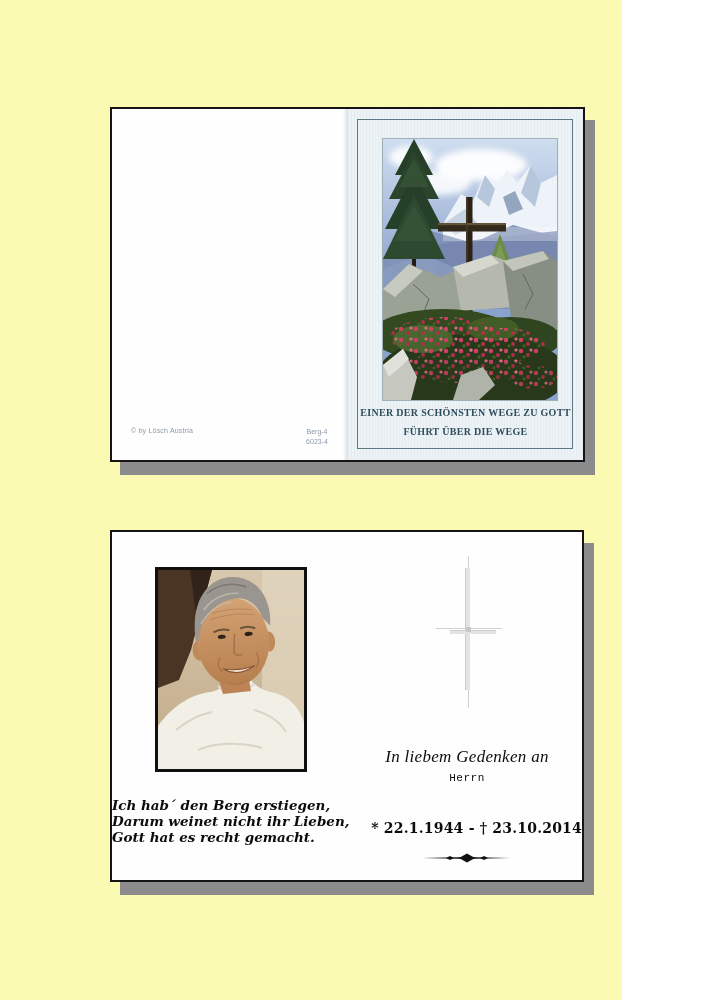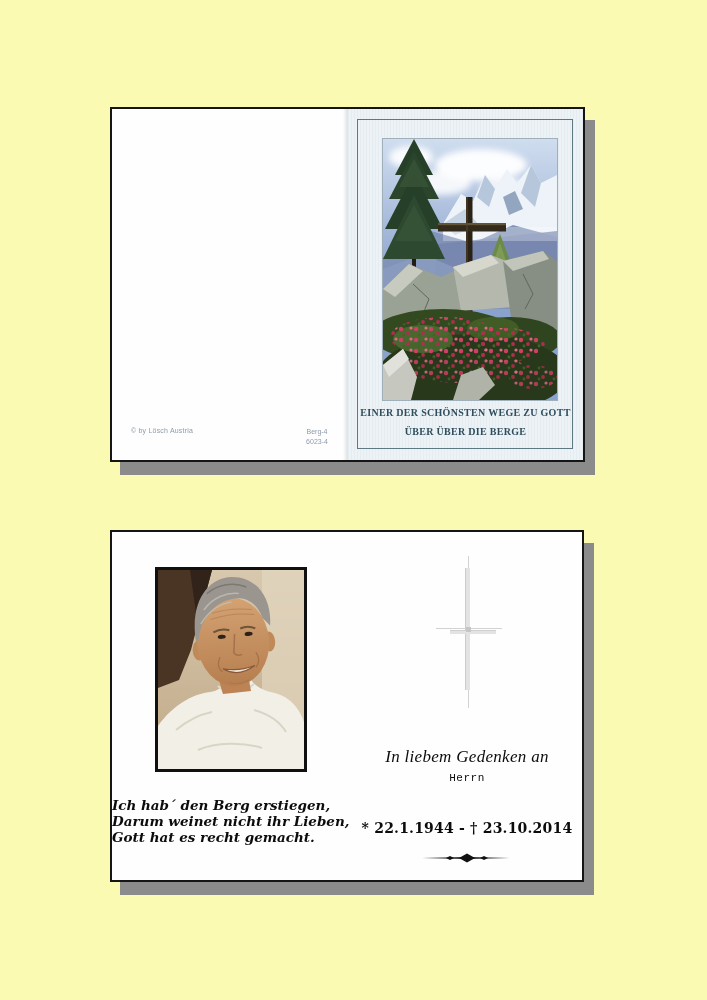--- a/index.html
+++ b/index.html
@@ -1,17 +1,17 @@
 <!DOCTYPE html>
 <html><head>
 <meta charset="utf-8">
 <style>
   html,body{margin:0;padding:0;}
   body{width:707px;height:1000px;font-family:"Liberation Serif",serif;}
-  .page{position:relative;width:707px;height:1000px;background:#fafab2;overflow:hidden;}
+  .page{position:relative;width:622px;height:1000px;background:#fafab2;overflow:hidden;}
 
   .card{position:absolute;background:#fefefe;border:2px solid #151515;box-shadow:10px 13px 0 #8b8b8b;box-sizing:border-box;}
   .card-top{left:110px;top:107px;width:475px;height:355px;}
   .card-bottom{left:110px;top:530px;width:474px;height:352px;}
 
   
   .credit{position:absolute;left:19px;top:318px;font-family:"Liberation Sans",sans-serif;font-size:7px;color:#8c9aab;letter-spacing:.2px;}
   .ref{position:absolute;left:175px;top:318px;width:60px;text-align:center;font-family:"Liberation Sans",sans-serif;font-size:7px;line-height:9.5px;color:#8c9aab;}
   .fold-shade{position:absolute;left:231px;top:0;width:5px;height:100%;background:linear-gradient(90deg,rgba(255,255,255,0),rgba(140,155,165,.30));}
   .panel{position:absolute;left:236px;top:0;right:0;bottom:0;background:#ecf2f5;background-image:repeating-linear-gradient(90deg,rgba(110,140,155,.05) 0 1px,rgba(255,255,255,0) 1px 3px);}
@@ -29,21 +29,21 @@
   .cross .v-hair{position:absolute;left:34px;top:0;width:1px;height:152px;background:#d2d2d2;}
   .cross .v-bar{position:absolute;left:31px;top:12px;width:4px;height:122px;background:#e3e3e3;border-left:1px solid #cccccc;}
   .cross .h-hair{position:absolute;left:2px;top:72px;width:66px;height:1px;background:#d2d2d2;}
   .cross .h-bar{position:absolute;left:16px;top:74px;width:46px;height:3px;background:#e3e3e3;border-top:1px solid #cfcfcf;}
   .cross .node{position:absolute;left:32px;top:71px;width:5px;height:5px;background:#c6c6c6;}
 
   .right-col{position:absolute;left:240px;width:230px;top:0;height:100%;}
   .mem-intro{position:absolute;left:0;right:0;top:215px;text-align:center;font-family:"Liberation Serif",serif;font-style:italic;font-size:17px;color:#0c0c0c;letter-spacing:.3px;}
   .mem-salutation{position:absolute;left:0;right:0;top:240px;text-align:center;font-family:Liberation Mono, monospace;font-size:11px;color:#0c0c0c;letter-spacing:.5px;}
   .mem-name{position:absolute;left:0;right:0;top:253px;text-align:center;font-family:"DejaVu Serif",serif;font-size:29px;line-height:32px;color:#0a0a0a;}
-  .mem-dates{position:absolute;left:0;right:0;top:288px;text-align:center;font-family:"DejaVu Serif",serif;font-weight:bold;font-size:14px;color:#0c0c0c;letter-spacing:.2px;}
+  .mem-dates{position:absolute;left:0;right:0;top:288px;text-align:right;font-family:"DejaVu Serif",serif;font-weight:bold;font-size:14px;color:#0c0c0c;letter-spacing:.2px;}
   .ornament{position:absolute;left:0;right:0;top:318px;text-align:center;}
 </style>
 </head>
 <body>
 
 <div class="page">
 
   <div class="card card-top">
 
     <div class="credit">© by Lösch Austria</div>
@@ -150,21 +150,21 @@
           <g>
             <polygon points="0,226 20,210 34,238 28,261 0,261" fill="#c6c8bf"></polygon>
             <polygon points="0,226 20,210 26,220 6,238" fill="#e0e1da"></polygon>
             <polygon points="78,236 100,228 112,246 96,261 70,261" fill="#b0b3a8"></polygon>
           </g>
         </svg>
       </div>
 
       <div class="caption">
         <div>EINER DER SCHÖNSTEN WEGE ZU GOTT</div>
-        <div>ÜBER ÜBER DIE BERGE</div>
+        <div>FÜHRT ÜBER DIE WEGE</div>
       </div>
     </div>
   </div>
 
   <div class="card card-bottom">
 
     <div class="portrait">
       <svg width="146" height="199" viewBox="0 0 146 199" xmlns="http://www.w3.org/2000/svg">
         <defs>
           <linearGradient id="wall" x1="0" y1="0" x2="0" y2="1">

